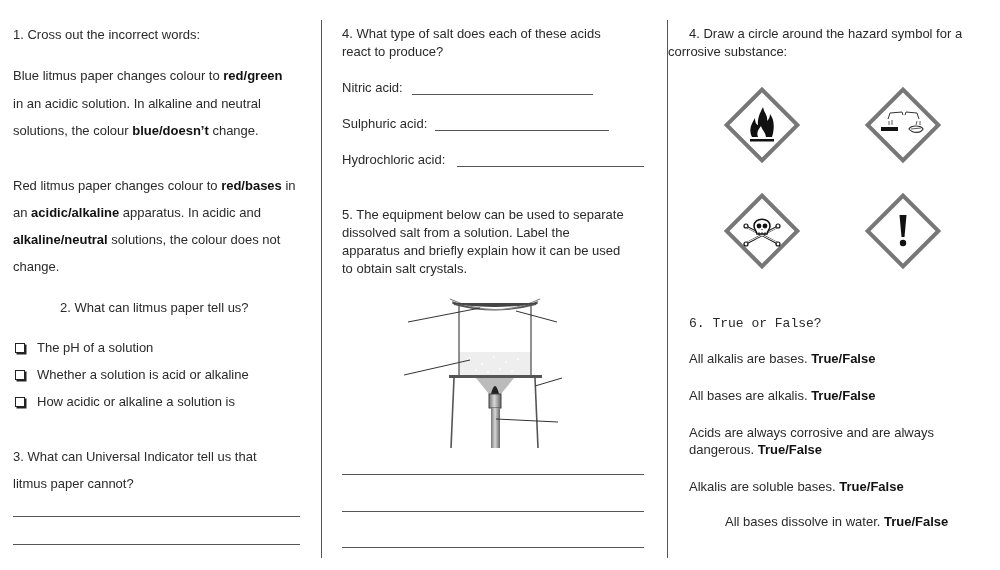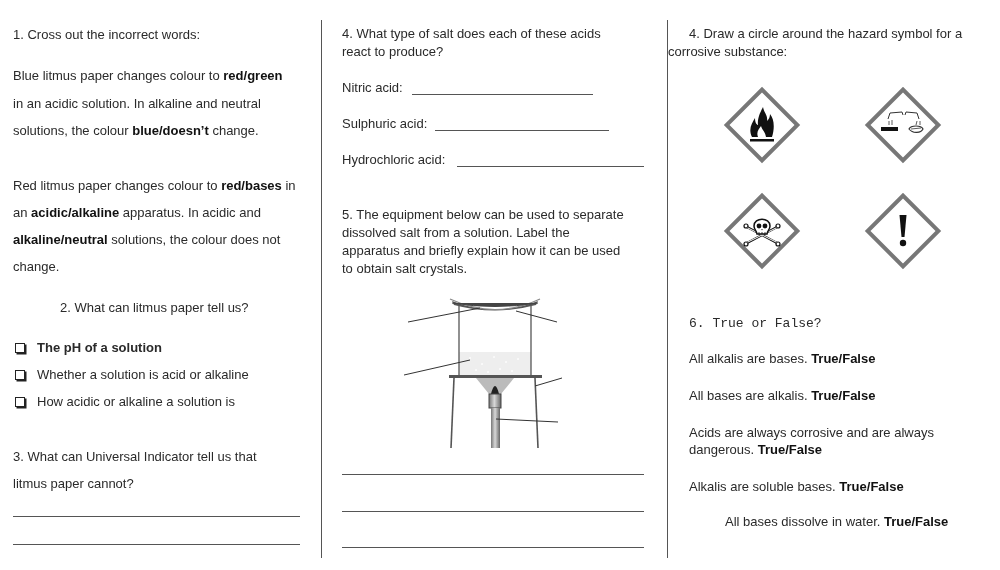--- a/index.html
+++ b/index.html
@@ -45,21 +45,21 @@
   </div>
   <div class="txt" style="left:13px; top:259px;">
     <span>change.</span>
   </div>
 </div>
 
 <div>
   <div class="txt" style="left:13px; top:300px;margin-left:47px;">2. What can litmus paper tell us?</div>
 
   <div class="cb" style="left:15px; top:343px;"></div>
-  <div class="txt" style="left:37px; top:340px;font-weight:bold;">The pH of a solution</div>
+  <div class="txt" style="left:37px; top:340px;">The pH of a solution</div>
 
   <div class="cb" style="left:15px; top:370px;"></div>
   <div class="txt" style="left:37px; top:367px;">Whether a solution is acid or alkaline</div>
 
   <div class="cb" style="left:15px; top:397px;"></div>
   <div class="txt" style="left:37px; top:394px;">How acidic or alkaline a solution is</div>
 </div>
 
 <div>
   <div class="txt" style="left:13px; top:449px;">3. What can Universal Indicator tell us that</div>

